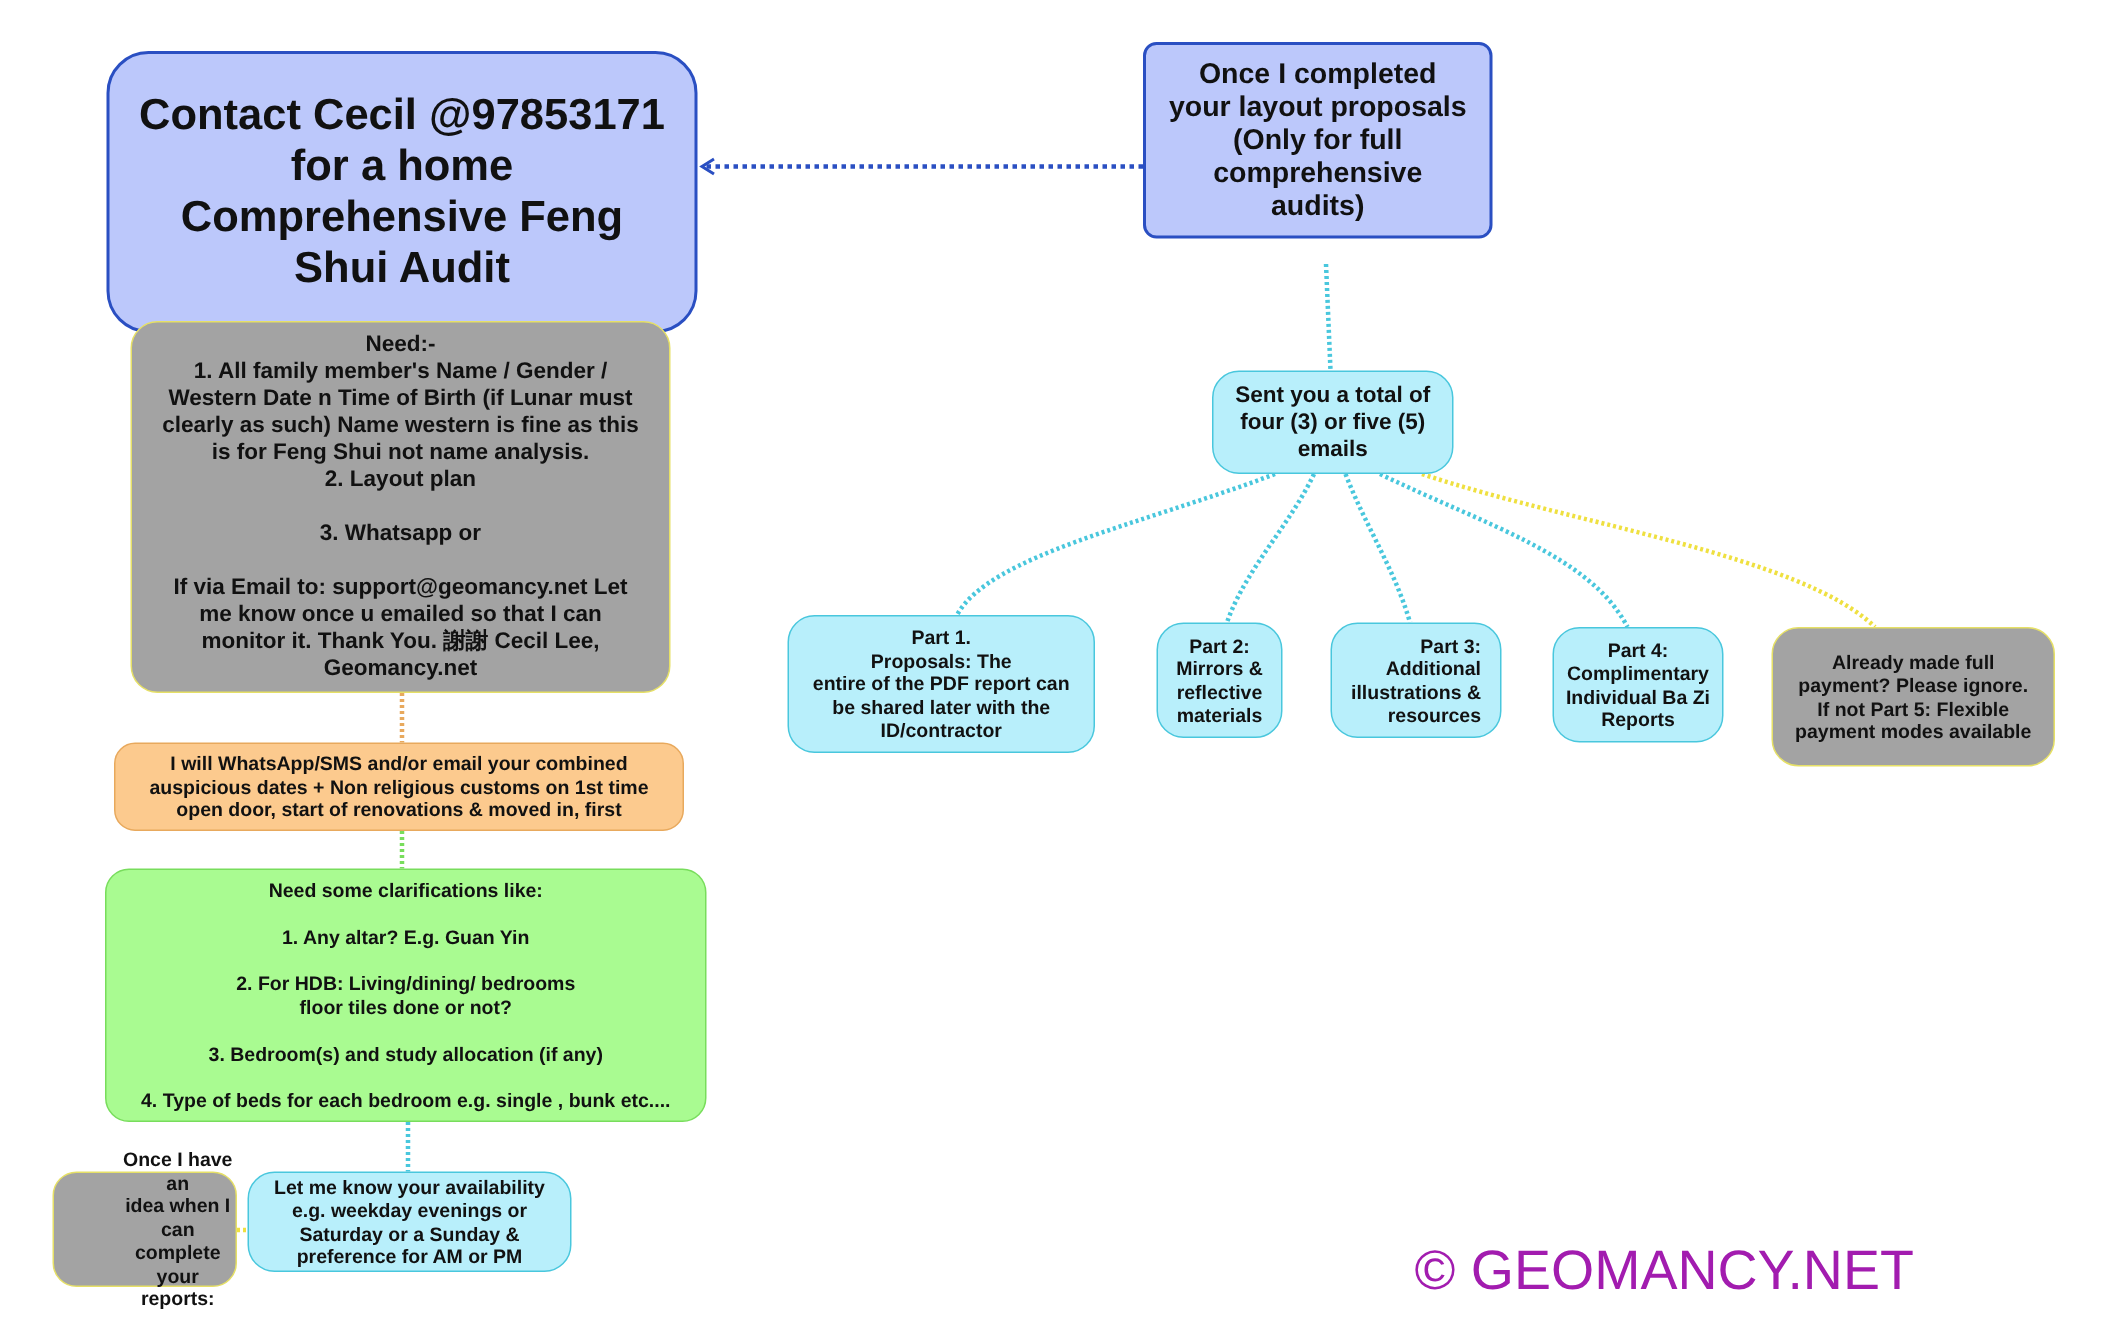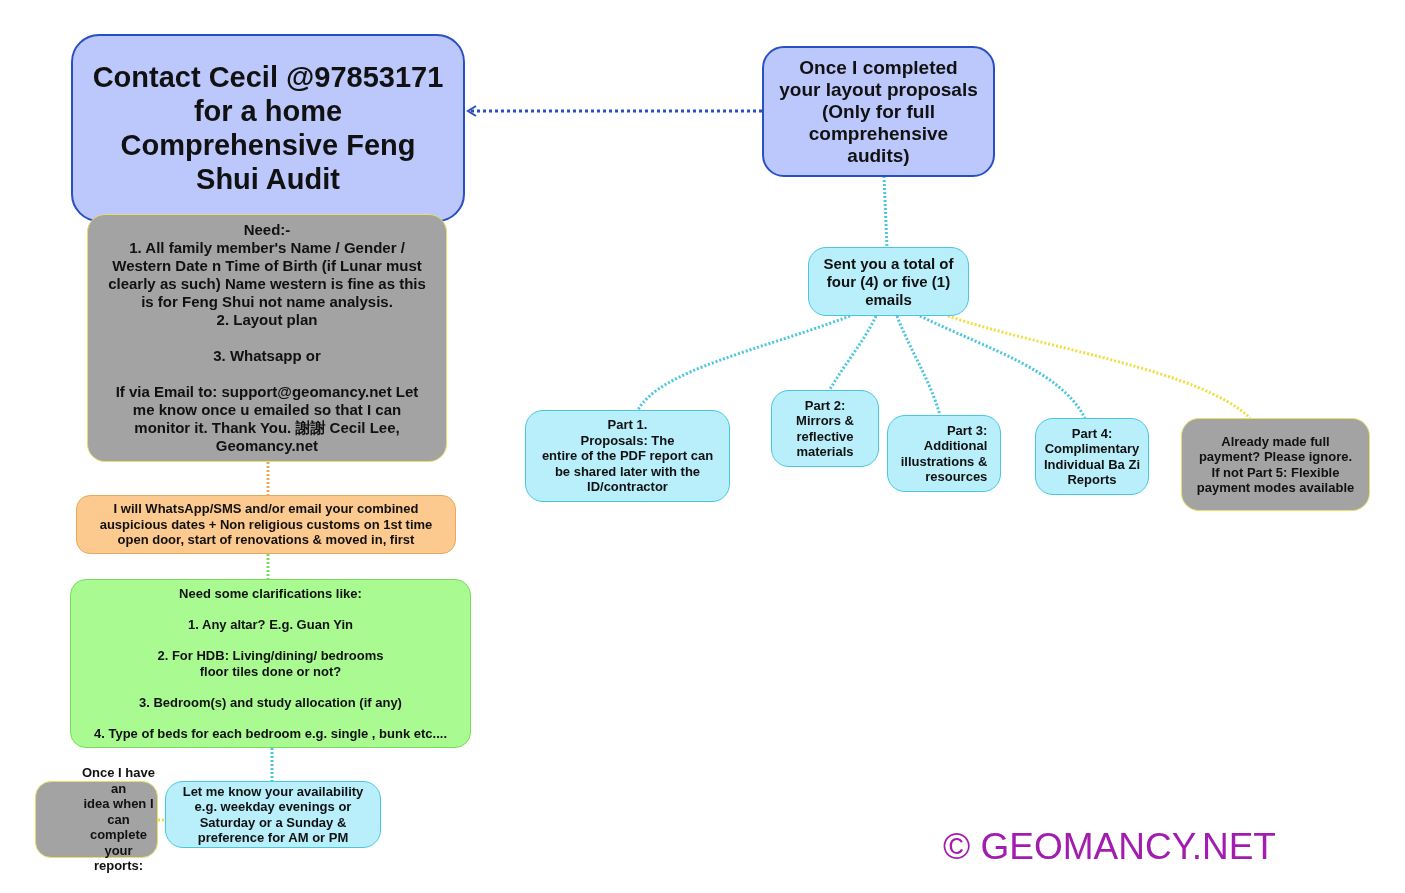--- a/index.html
+++ b/index.html
@@ -76,37 +76,37 @@
 <div class="node yellow" style="left:35px; top:781px; width:123px; height:77px; font-size:13px; line-height:15.5px; border-radius:16px;padding-left:44px;">Once I have an
 idea when I can
 complete your
 reports:</div>
 
 <div class="node cyan" style="left:165px; top:781px; width:216px; height:67px; font-size:13px; line-height:15.5px;">Let me know your availability
 e.g. weekday evenings or
 Saturday or a Sunday &amp;
 preference for AM or PM</div>
 
-<div class="node blue-big" style="left:762px; top:46px; width:233px; height:131px; font-size:19px; line-height:22px; border-radius:22px;">Once I completed
+<div class="node blue-big" style="left:762px; top:28px; width:233px; height:131px; font-size:19px; line-height:22px; border-radius:9px;">Once I completed
 your layout proposals
 (Only for full
 comprehensive
 audits)</div>
 
 <div class="node cyan" style="left:808px; top:247px; width:161px; height:69px; font-size:15px; line-height:18px;">Sent you a total of
-four (4) or five (1)
+four (3) or five (5)
 emails</div>
 
 <div class="node cyan" style="left:525px; top:410px; width:205px; height:92px; font-size:13px; line-height:15.5px;">Part 1.
 Proposals: The
 entire of the PDF report can
 be shared later with the
 ID/contractor</div>
 
-<div class="node cyan" style="left:771px; top:390px; width:108px; height:77px; font-size:13px; line-height:15.5px;">Part 2:
+<div class="node cyan" style="left:771px; top:415px; width:84px; height:77px; font-size:13px; line-height:15.5px;">Part 2:
 Mirrors &amp;
 reflective
 materials</div>
 
 <div class="node cyan" style="left:887px; top:415px; width:114px; height:77px; font-size:13px; line-height:15.5px;text-align:right;">Part 3:
 Additional
 illustrations &amp;
 resources</div>
 
 <div class="node cyan" style="left:1035px; top:418px; width:114px; height:77px; font-size:13px; line-height:15.5px;">Part 4:

